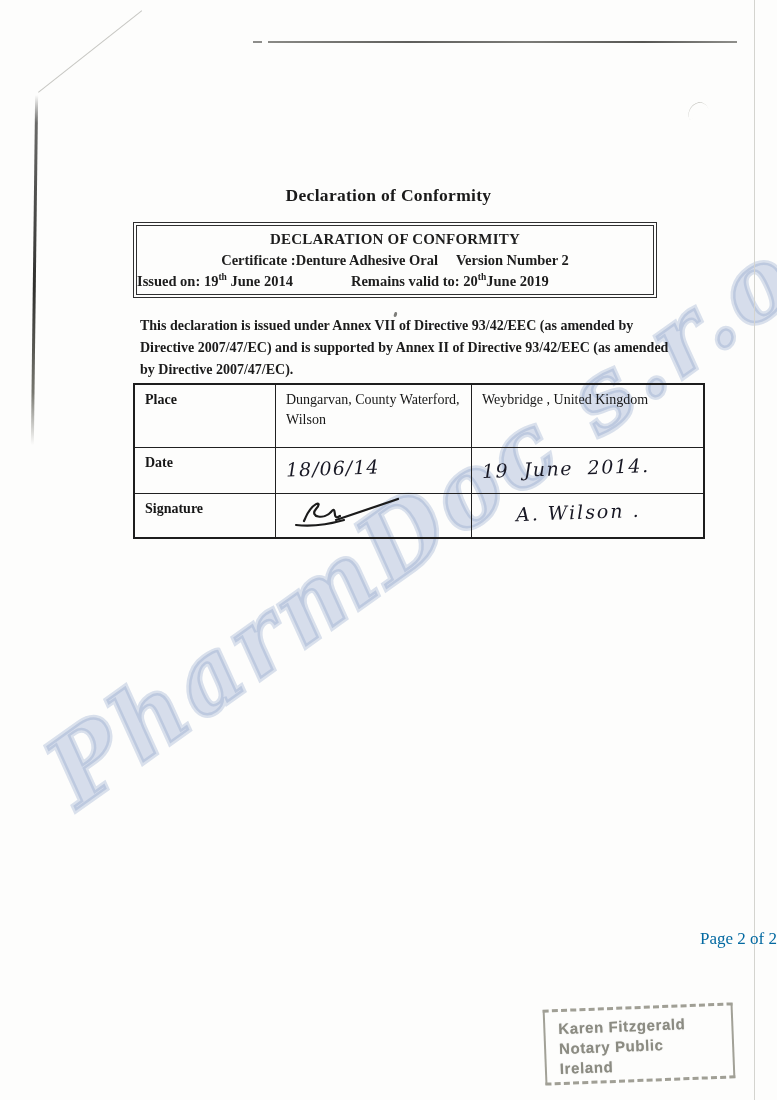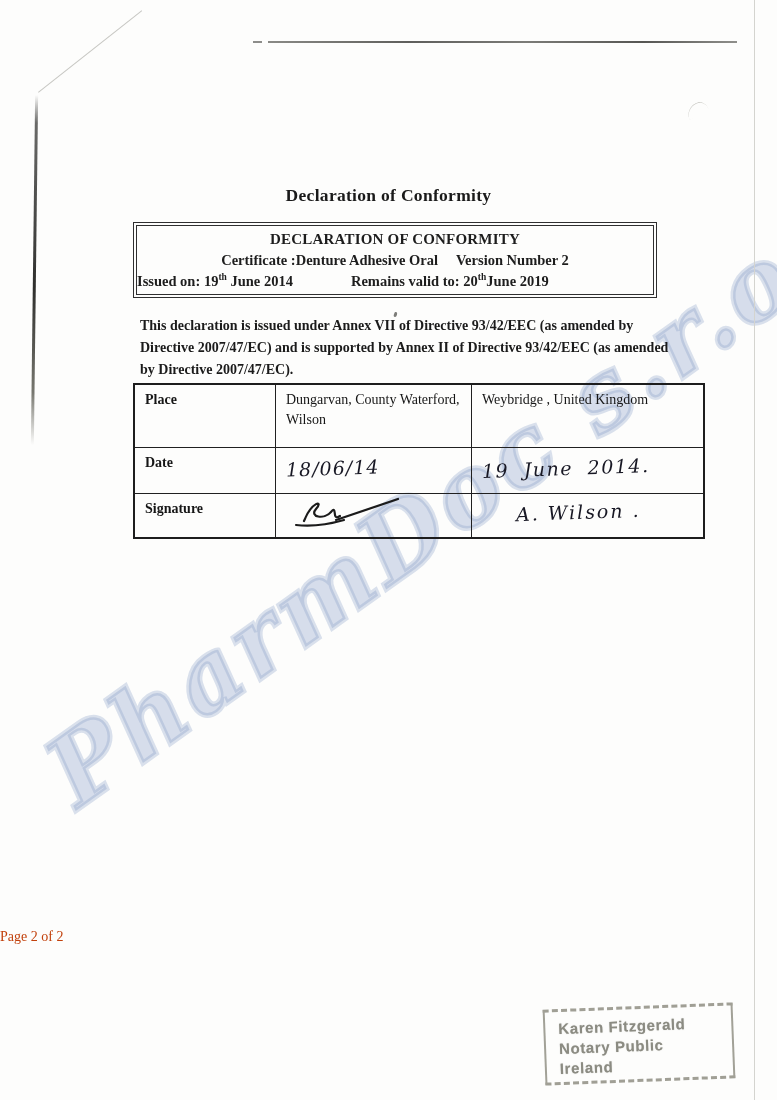--- a/index.html
+++ b/index.html
@@ -74,22 +74,22 @@
   .hand{
     font-family:"DejaVu Serif", serif;font-style:italic;color:#181824;
     display:inline-block;transform:rotate(-2deg);
   }
   .hand-date-l{font-size:19px;letter-spacing:1px;margin-top:2px;}
   .hand-date-r{font-size:19px;letter-spacing:1.5px;word-spacing:7px;margin-top:2px;}
   .hand-sig-r{font-size:19px;letter-spacing:2px;margin-left:34px;}
   .sig-svg{display:block;margin-top:-4px;}
   
   .page-footer{
-    position:absolute;left:0;top:929px;width:100%;text-align:left;
-    font-size:14px;color:#c2410c;
+    position:absolute;left:0;top:929px;width:100%;text-align:right;
+    font-size:17px;color:#0369a1;
   }
   .stamp{
     position:absolute;left:544px;top:1006px;width:190px;height:76px;
     transform:rotate(-2.2deg);box-sizing:border-box;
     border-left:2px solid #a2a197;border-right:2px solid #a2a197;
     border-top:3px dashed #a09f95;border-bottom:3px dashed #a09f95;
     padding:7px 0 0 13px;
     font-family:"Liberation Sans", sans-serif;font-weight:bold;
     font-size:15px;line-height:1.33;letter-spacing:0.6px;
     color:#8b8b82;text-shadow:0 0 1px rgba(139,139,130,0.55);

